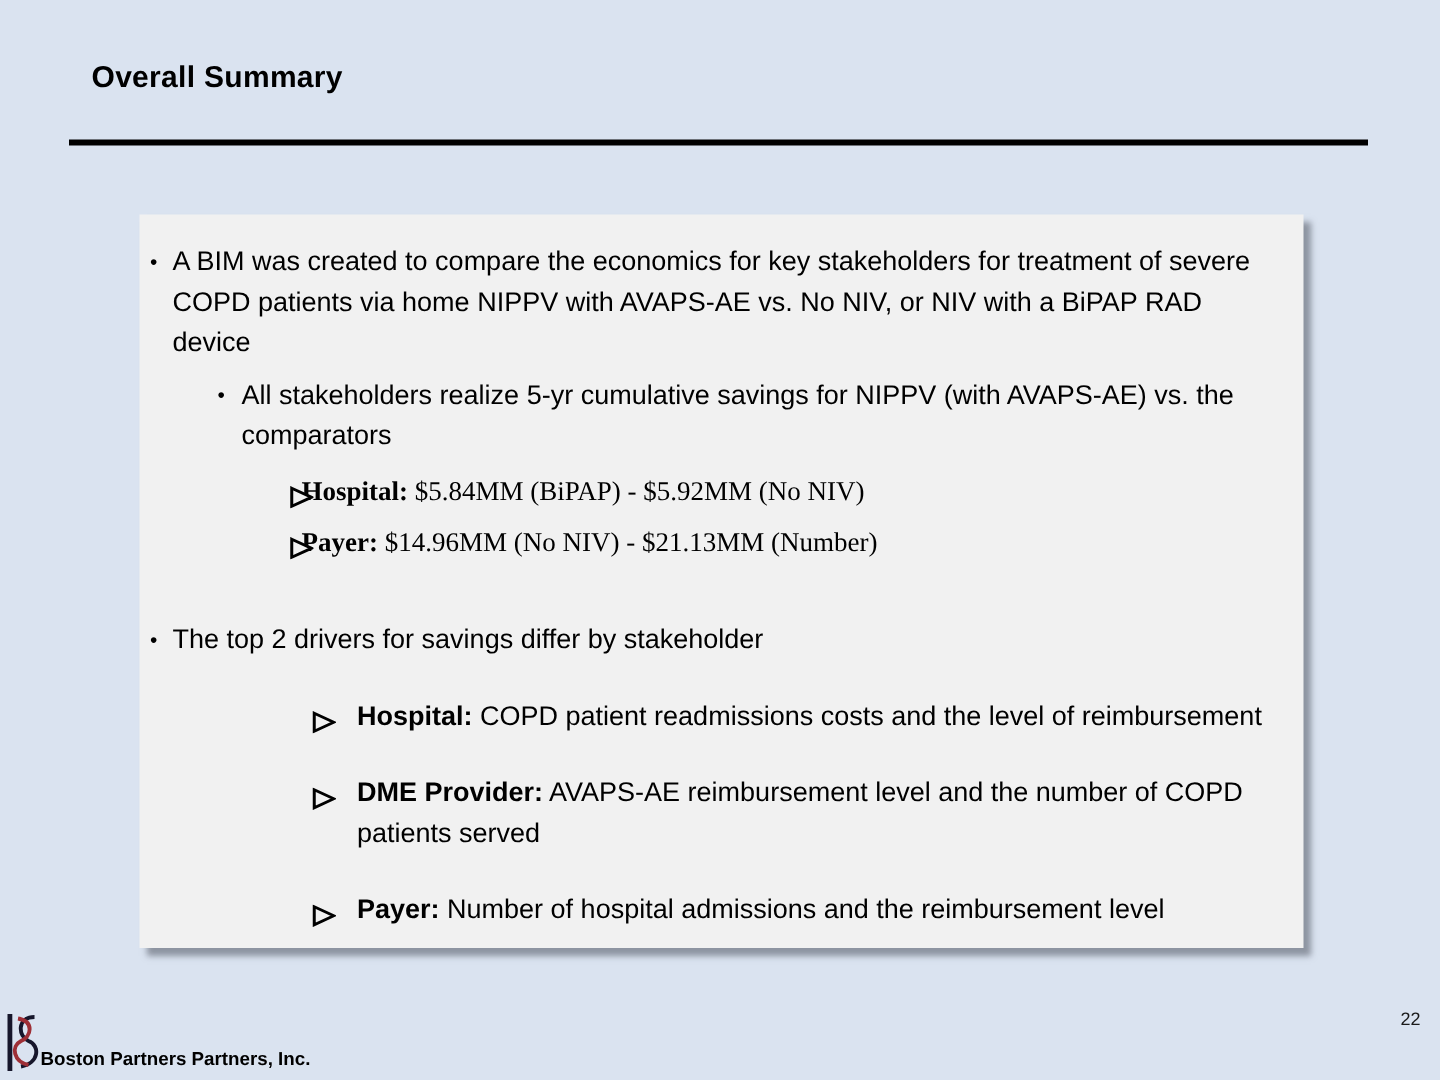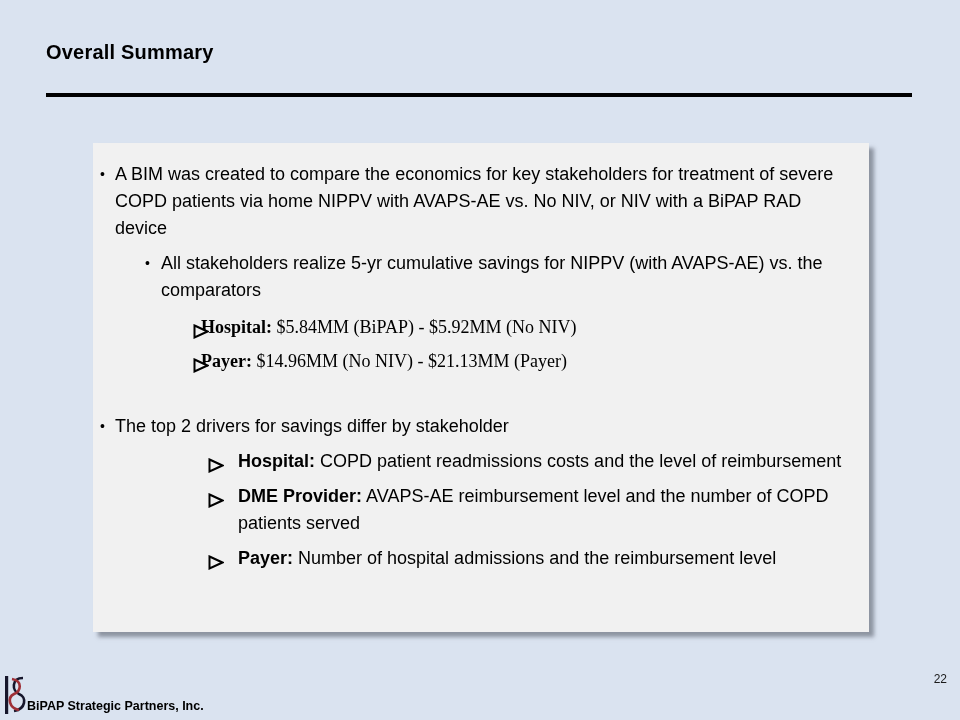--- a/index.html
+++ b/index.html
@@ -8,21 +8,21 @@
   .slide {
     position: relative;
     width: 960px;
     height: 720px;
     background: #dae3f0;
     overflow: hidden;
   }
 
   .slide-title {
     position: absolute;
-    left: 46px;
+    left: 61px;
     top: 41px;
     font-size: 20px;
     font-weight: bold;
     color: #000;
     letter-spacing: 0.2px;
   }
 
   .title-rule {
     position: absolute;
     left: 46px;
@@ -63,21 +63,21 @@
     position: absolute;
     left: 52px;
     top: 0;
     font-size: 14px;
     line-height: 27px;
   }
 
   .lvl3a { padding-left: 108px; margin-top: 7px; font-family: Liberation Serif, serif; }
   .lvl3a .arrow { position: absolute; left: 100px; top: 6px; }
 
-  .lvl3b { padding-left: 145px; margin-top: 8px; }
+  .lvl3b { padding-left: 145px; margin-top: 24px; }
   .lvl3b .arrow { position: absolute; left: 115px; top: 6px; }
 
   .first-savings { margin-top: 10px; }
   .section-gap { margin-top: 38px; }
 
   .bold-label { font-weight: bold; }
 
   .footer-logo {
     position: absolute;
     left: 4px;
@@ -128,21 +128,21 @@
             <polygon points="1.5,1.5 14.5,7.5 1.5,13.5" fill="#f1f1f1" stroke="#000" stroke-width="2"></polygon>
           </svg></span>
       <span class="bold-label">Hospital:</span><span> $5.84MM (BiPAP) - $5.92MM (No NIV)</span>
     </div>
 
 
     <div class="row lvl3a">
       <span class="arrow"><svg width="16" height="15" viewBox="0 0 16 15">
             <polygon points="1.5,1.5 14.5,7.5 1.5,13.5" fill="#f1f1f1" stroke="#000" stroke-width="2"></polygon>
           </svg></span>
-      <span class="bold-label">Payer:</span><span> $14.96MM (No NIV) - $21.13MM (Payer)</span>
+      <span class="bold-label">Payer:</span><span> $14.96MM (No NIV) - $21.13MM (Number)</span>
     </div>
 
     <div class="row lvl1 section-gap">
       <span class="bullet">•</span>
       <span>The top 2 drivers for savings differ by stakeholder</span>
     </div>
 
     <div class="row lvl3b">
       <span class="arrow"><svg width="16" height="15" viewBox="0 0 16 15">
             <polygon points="1.5,1.5 14.5,7.5 1.5,13.5" fill="#f1f1f1" stroke="#000" stroke-width="2"></polygon>
@@ -166,17 +166,17 @@
 
   </div>
 
   <div class="footer-logo">
     <svg width="24" height="40" viewBox="0 0 24 40">
       <rect x="1" y="1" width="3.2" height="38" fill="#16162b"></rect>
       <path d="M19 3 C 7 3 8 16 15 19 C 23 22 22 34 10 36" fill="none" stroke="#16162b" stroke-width="2.6"></path>
       <path d="M8 4 C 19 6 17 16 10 19 C 3 22.5 5 33 15 35" fill="none" stroke="#9e2f36" stroke-width="2.6"></path>
     </svg>
   </div>
-  <div class="footer-company">BiPAP Strategic Partners, Inc.</div>
+  <div class="footer-company">Boston Partners Partners, Inc.</div>
 
   <div class="page-number">22</div>
 
 </div>
 
 </body></html>

